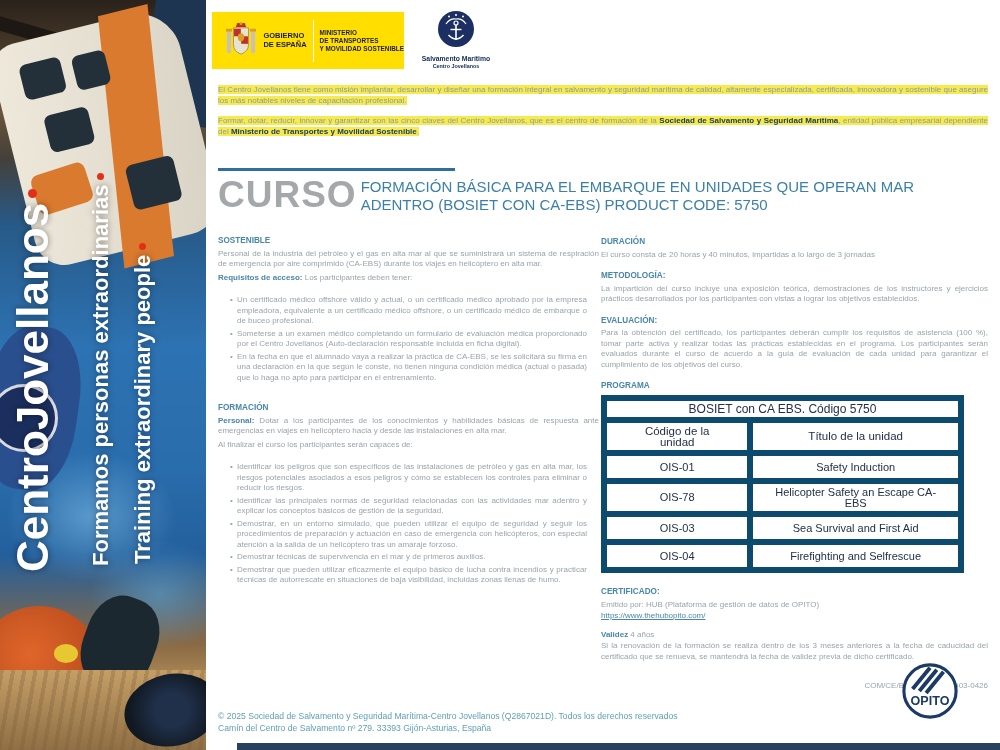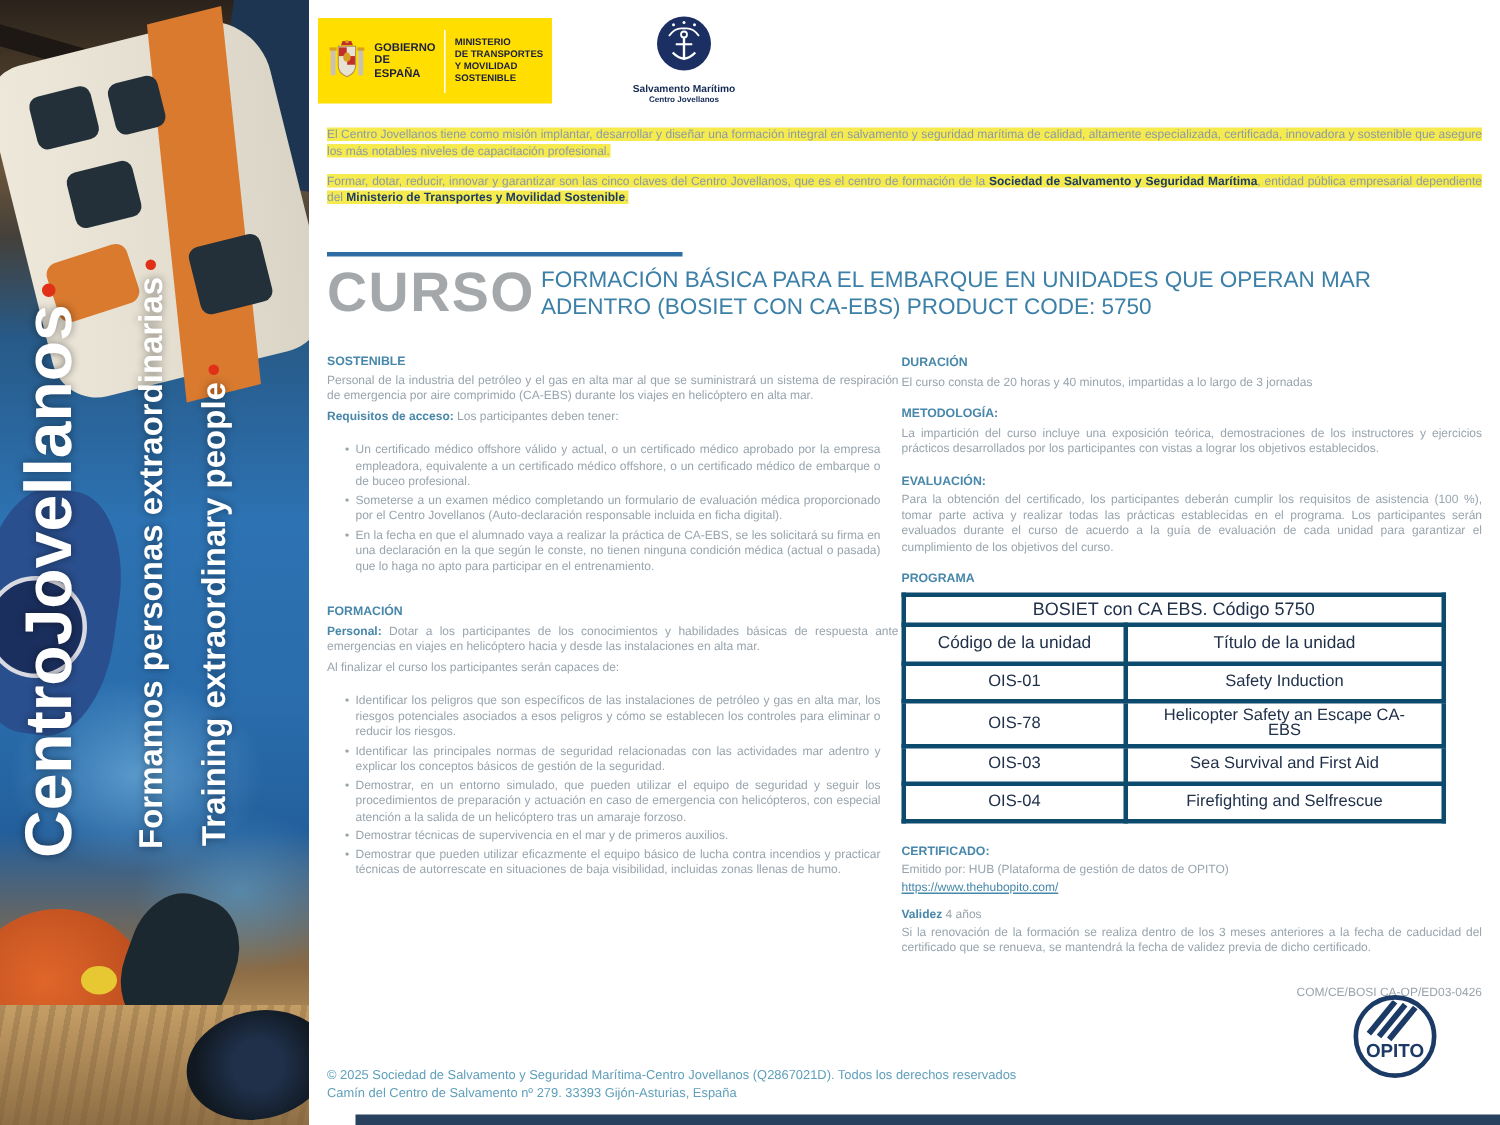--- a/index.html
+++ b/index.html
@@ -48,22 +48,22 @@
   .vtext { position:absolute; writing-mode:vertical-rl; transform:rotate(180deg); white-space:nowrap;
     color:#ffffff; font-weight:700; z-index:5; text-shadow:0 0 6px rgba(0,0,0,.45); }
   .v-brand { left:8px; top:146px; height:426px; font-size:44px; letter-spacing:0; }
   .v-es { left:88px; top:130px; height:436px; font-size:22px; }
   .v-en { left:130px; top:160px; height:404px; font-size:22px; }
   .enddot { display:inline-block; width:7px; height:7px; border-radius:50%; background:#e03018;
     margin-inline-start:5px; }
   .v-brand .enddot { width:9px; height:9px; }
 
   
-  .gov-box { position:absolute; left:212px; top:12px; width:156px; height:57px; background:#ffde00;
-    display:flex; align-items:center; gap:6px; padding-left:7px; box-sizing:border-box; }
+  .gov-box { position:absolute; left:212px; top:12px; width:192px; height:57px; background:#ffde00;
+    display:flex; align-items:center; gap:6px; padding-left:7px; box-sizing:border-box;justify-content:flex-end; }
   .gov-names { color:#1a1f3c; font-weight:700; font-size:7.5px; line-height:8.5px; }
   .gov-rule { width:1px; height:42px; background:#ffffff; }
   .ministry-names { color:#1a1f3c; font-weight:700; font-size:6.4px; line-height:8px; }
 
   .sm-logo { position:absolute; left:418px; top:10px; width:76px; height:62px; text-align:center; }
   .sm-name { color:#132a56; font-weight:700; font-size:6.8px; line-height:7.5px; margin-top:1px; }
   .sm-sub { color:#132a56; font-weight:700; font-size:5.4px; line-height:6px; }
 
   
   .mission { position:absolute; left:218px; top:84px; width:770px; font-size:8px; line-height:11px;
@@ -88,21 +88,21 @@
   .col p { margin:0 0 3px 0; }
   ul.blist { margin:12px; padding:0; list-style:none; }
   ul.blist li { position:relative; padding-left:7px; margin:0 0 2px 0; }
   ul.blist li::before { content:"•"; position:absolute; left:0; top:0; color:#98a4ad; }
   .sect { margin-bottom:11px; }
   .gap-lg { margin-top:20px; }
 
   
   table.prog { border-collapse:collapse; width:363px; margin:3px 0 14px 0; background:#fff;
     color:#21314a; text-align:center; }
-  table.prog td { border:3px solid #0c4a6e; padding:3px 20px; }
+  table.prog td { border:6px solid #0c4a6e; padding:3px 20px; }
   table.prog .t-title { font-size:12px; height:20px; }
   table.prog .t-head td { font-size:11.5px; height:17px; }
   table.prog .t-row td { font-size:11px; height:16px; }
   table.prog td.c1 { width:41%; }
   table.prog { border:2px solid #2b2b2b; }
 
   a.cert-link { color:#4787aa; text-decoration:underline; }
 
   .doc-code { color:#9aa3ab; font-size:8px; margin-top:19px; text-align:right; }
 

